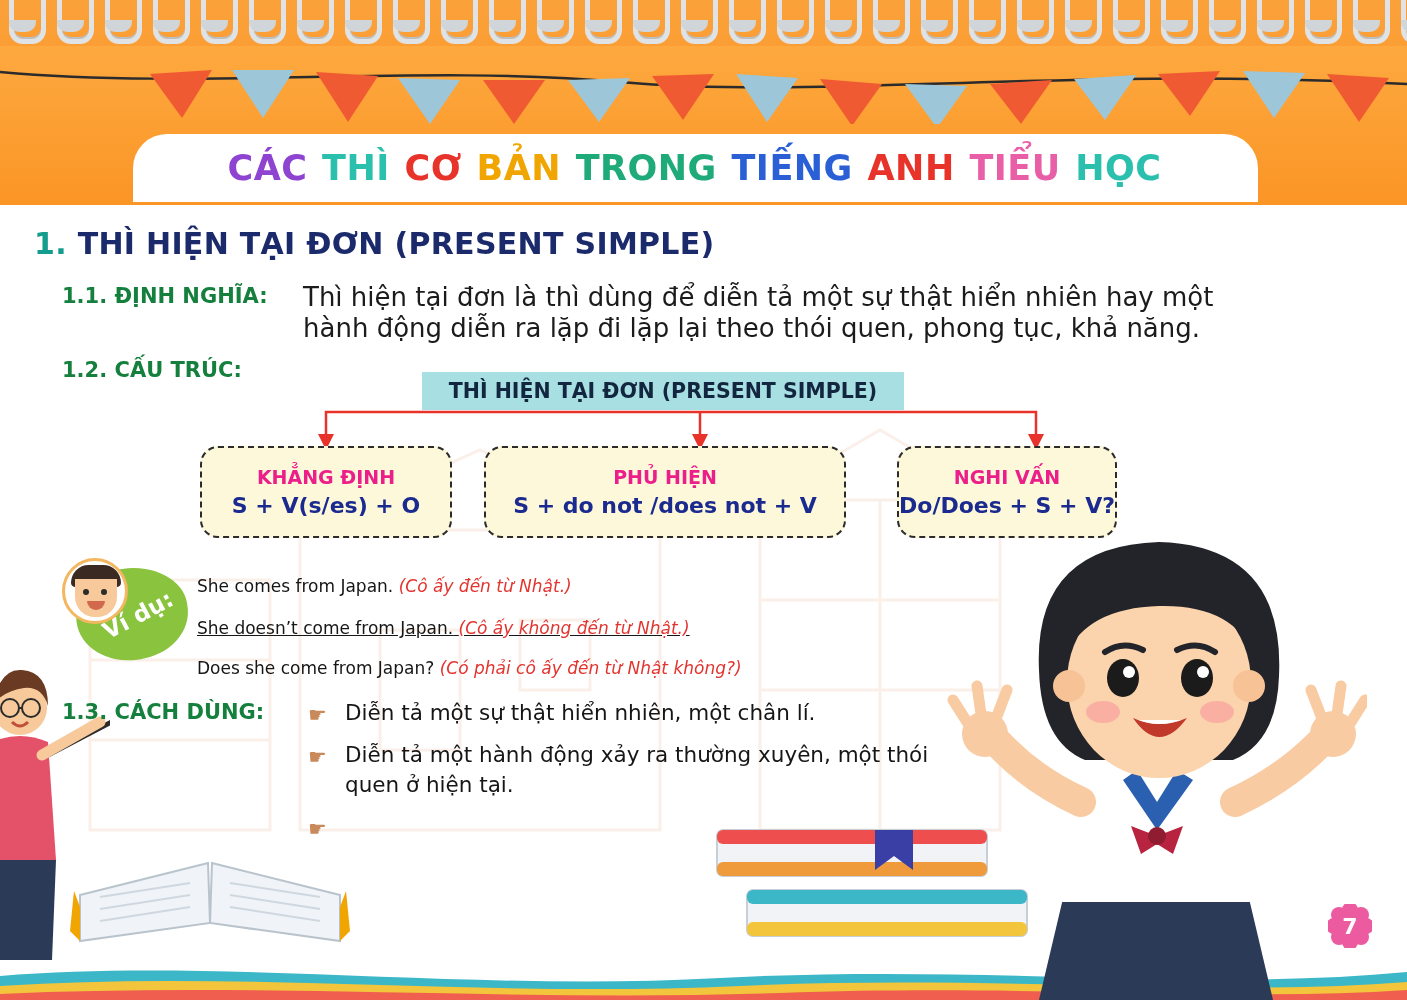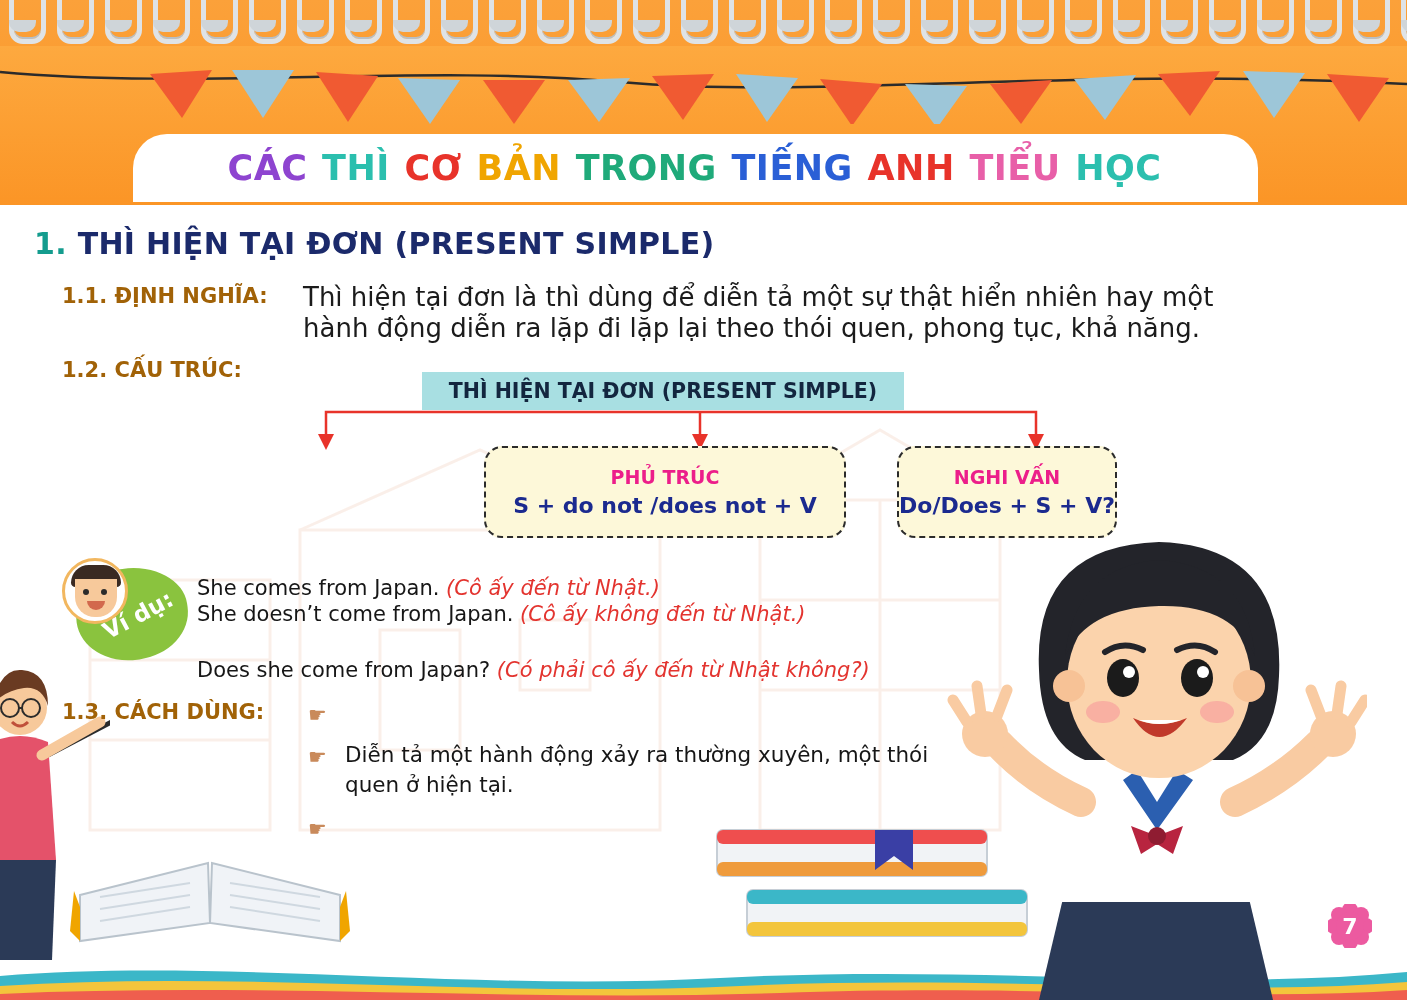--- a/index.html
+++ b/index.html
@@ -87,21 +87,21 @@
 
   .sec-title {
     position: absolute; left: 34px; top: 20px;
     font-weight: 900; font-size: 30px; color: #1b2a6b;
     letter-spacing: 0.3px; white-space: nowrap;
   }
   .sec-title .num { color: #149c8e; }
 
   .sub-label {
     position: absolute;
-    font-weight: 900; font-size: 21px; color: #a16207;
+    font-weight: 900; font-size: 21px; color: #15803d;
     white-space: nowrap;
   }
   #lbl-11 { left: 62px; top: 78px; }
   #lbl-12 { left: 62px; top: 152px; }
   #lbl-13 { left: 62px; top: 494px; }
 
   .def-text {
     position: absolute; left: 303px; top: 76px; width: 930px;
     font-size: 26px; color: #1b1b1b; line-height: 31px;
   }
@@ -149,24 +149,24 @@
     position: absolute; left: 4px; top: 0px; width: 66px; height: 66px;
     background: #fff; border-radius: 50%; border: 3px solid #f2b75f;
     overflow: hidden;
   }
   .vd-badge .hair { position:absolute; left:6px; top:4px; width:50px; height:22px; background:#3a2a22; border-radius: 25px 25px 6px 6px;}
   .vd-badge .skin { position:absolute; left:10px; top:18px; width:42px; height:38px; background:#f7c99b; border-radius: 0 0 20px 20px;}
   .vd-badge .eye { position:absolute; top:28px; width:6px; height:6px; background:#2b2b2b; border-radius:50%;}
   .vd-badge .eye.l { left:18px; } .vd-badge .eye.r { left:36px; }
   .vd-badge .mouth { position:absolute; left:22px; top:40px; width:18px; height:9px; background:#d2694d; border-radius:0 0 10px 10px;}
 
-  .ex-line { position: absolute; left: 197px; font-size: 21px; color: #161616; white-space: nowrap; }
+  .ex-line { position: absolute; left: 197px; font-size: 17px; color: #161616; white-space: nowrap; }
   .ex-line .vi { color: #e3342f; font-style: italic; }
   #ex-1 { top: 370px; }
-  #ex-2 { top: 396px; }
+  #ex-2 { top: 412px; text-decoration: underline; }
   #ex-3 { top: 452px; }
 
   
   .use-item { position: absolute; left: 345px; font-size: 21.5px; color: #161616; line-height: 30px; }
   #use-1 { top: 492px; width: 700px; }
   #use-2 { top: 534px; width: 640px; }
   #use-3 { top: 606px; width: 700px; }
   .hand {
     position: absolute; left: -37px; top: 2px;
     font-size: 21px; color: #c98a5b;
@@ -294,22 +294,26 @@
         <path d="M500,6 L500,30"></path>
         <path d="M500,6 L836,6 L836,30"></path>
       </g>
       <g fill="#e8332a">
         <polygon points="126,44 118,28 134,28"></polygon>
         <polygon points="500,44 492,28 508,28"></polygon>
         <polygon points="836,44 828,28 844,28"></polygon>
       </g>
     </svg>
 
+    <div class="dia-box" id="box-1">
+      <div class="bt">KHẲNG ĐỊNH</div>
+      <div class="bf">S + V(s/es) + O</div>
+    </div>
     <div class="dia-box" id="box-2">
-      <div class="bt">PHỦ TRÚC</div>
+      <div class="bt">PHỦ HIỆN</div>
       <div class="bf">S + do not /does not + V</div>
     </div>
     <div class="dia-box" id="box-3">
       <div class="bt">NGHI VẤN</div>
       <div class="bf">Do/Does + S + V?</div>
     </div>
 
     <div class="vd-badge">
       <div class="blob"></div>
       <div class="vdtext">Ví dụ:</div>
@@ -332,20 +336,21 @@
     </div>
     <div class="ex-line" id="ex-3">
       <span>Does she come from Japan?</span>
       <span class="vi">(Có phải cô ấy đến từ Nhật không?)</span>
     </div>
 
     <div class="sub-label" id="lbl-13">1.3. CÁCH DÙNG:</div>
 
     <div class="use-item" id="use-1">
       <span class="hand">☛</span>
+      <span>Diễn tả một sự thật hiển nhiên, một chân lí.</span>
     </div>
     <div class="use-item" id="use-2">
       <span class="hand">☛</span>
       <span>Diễn tả một hành động xảy ra thường xuyên, một thói quen ở hiện tại.</span>
     </div>
     <div class="use-item" id="use-3">
       <span class="hand">☛</span>
     </div>
   </div>
 

